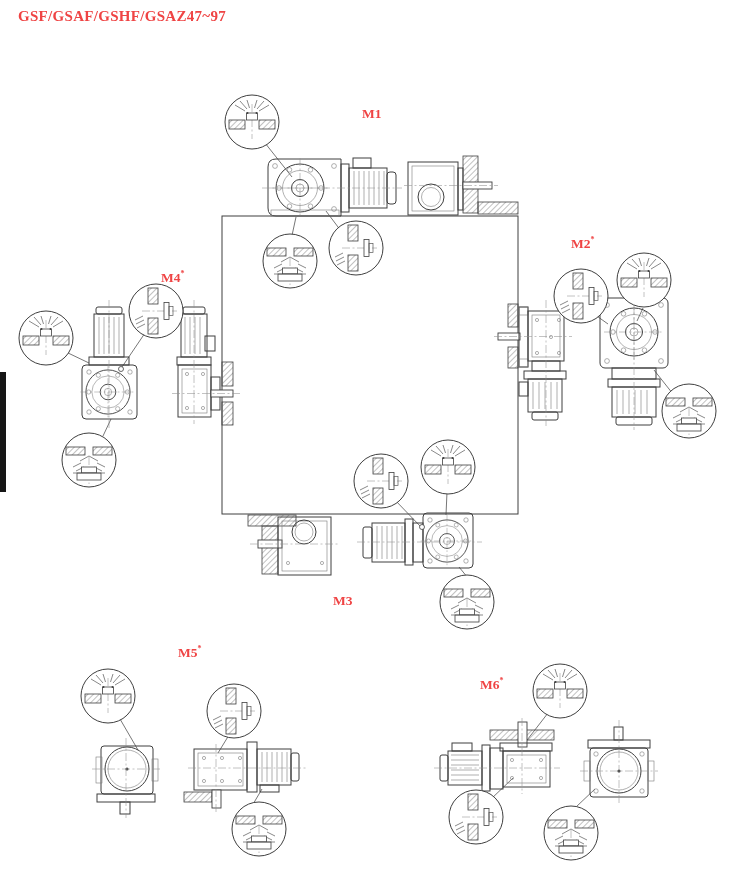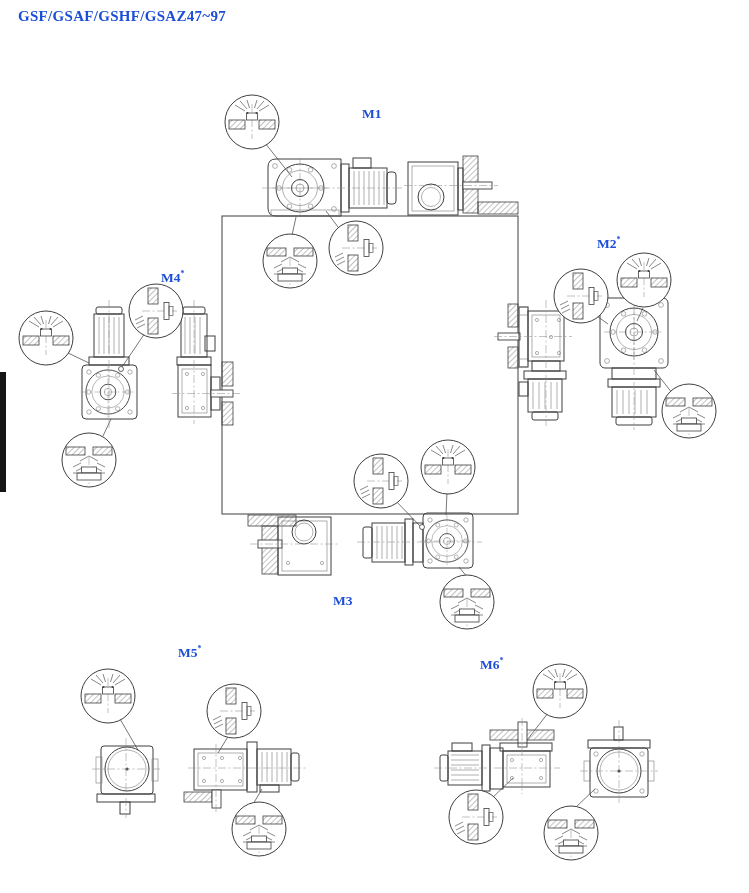--- a/index.html
+++ b/index.html
@@ -1,17 +1,17 @@
 <!DOCTYPE html>
 <html><head>
 <meta charset="utf-8">
 <style>
   html,body{margin:0;padding:0;background:#e8e8e8;}
   .page{position:relative;width:749px;height:893px;background:#fff;overflow:hidden;
-        font-family:"Liberation Serif",serif;color:#1d4ed8;}
+        font-family:"Liberation Serif",serif;color:#ef4444;}
   .title{position:absolute;left:18px;top:8px;margin:0;font-size:15px;font-weight:bold;
          letter-spacing:.3px;white-space:nowrap;}
   .edge-tab{position:absolute;left:0;top:372px;width:6px;height:120px;background:#161616;}
   .pos-label{position:absolute;font-size:13.5px;font-weight:bold;white-space:nowrap;}
   .pos-label sup{font-size:8px;}
   svg.diagram{position:absolute;left:0;top:0;}
   
   .ln{fill:none;stroke:#3f3f3f;stroke-width:1;}
   .lw{fill:#fff;stroke:#3f3f3f;stroke-width:.9;}
   .lt{fill:none;stroke:#7b7b7b;stroke-width:.6;}
@@ -325,19 +325,19 @@
         <line class="cl" x1="619" y1="720" x2="619" y2="803"></line>
         <line class="cl" x1="580" y1="771" x2="658" y2="771"></line>
       </g>
       <use href="#bubT" transform="translate(560,691)"></use>
       <use href="#bubS" transform="translate(476,817)"></use>
       <use href="#bubB" transform="translate(571,833)"></use>
     </g>
   </svg>
 
   <div class="pos-label" style="left:362px;top:105px"><span>M1</span><sup class="star"></sup></div>
-  <div class="pos-label" style="left:597px;top:235px"><span>M2</span><sup class="star">*</sup></div>
+  <div class="pos-label" style="left:571px;top:235px"><span>M2</span><sup class="star">*</sup></div>
   <div class="pos-label" style="left:333px;top:592px"><span>M3</span><sup class="star"></sup></div>
   <div class="pos-label" style="left:161px;top:269px"><span>M4</span><sup class="star">*</sup></div>
   <div class="pos-label" style="left:178px;top:644px"><span>M5</span><sup class="star">*</sup></div>
-  <div class="pos-label" style="left:480px;top:656px"><span>M6</span><sup class="star">*</sup></div>
+  <div class="pos-label" style="left:480px;top:676px"><span>M6</span><sup class="star">*</sup></div>
 
 </div>
 
 </body></html>

